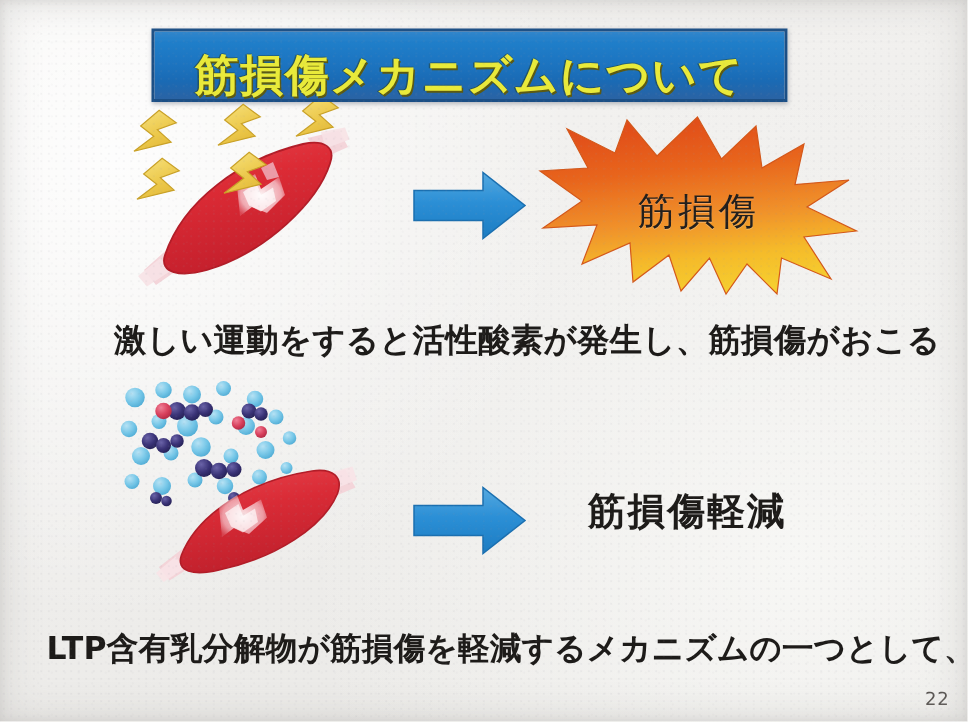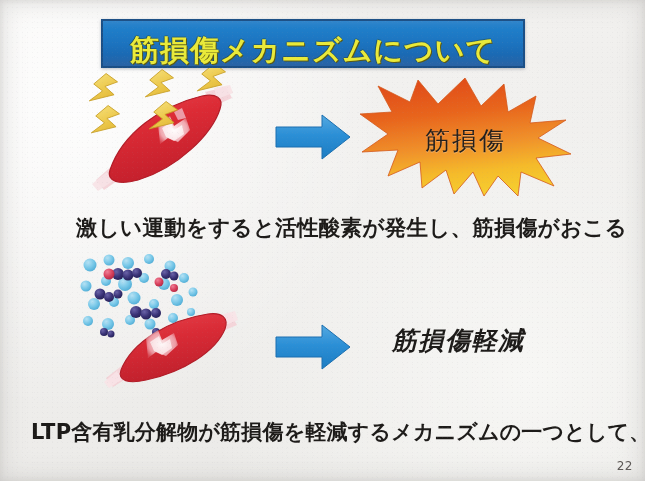--- a/index.html
+++ b/index.html
@@ -121,21 +121,20 @@
     top: 216px;
     font-size: 21.5px;
     letter-spacing: 0.3px;
     margin-left: 10px;
   }
   #label-reduce {
     left: 392px;
     top: 327px;
     font-size: 25px;
     letter-spacing: 1.5px;
-    font-style: italic;
   }
   #concl-line-1 {
     left: 31px;
     top: 421px;
     font-size: 21px;
     letter-spacing: 0.2px;
   }
   #concl-line-2 {
     left: 31px;
     top: 451px;

